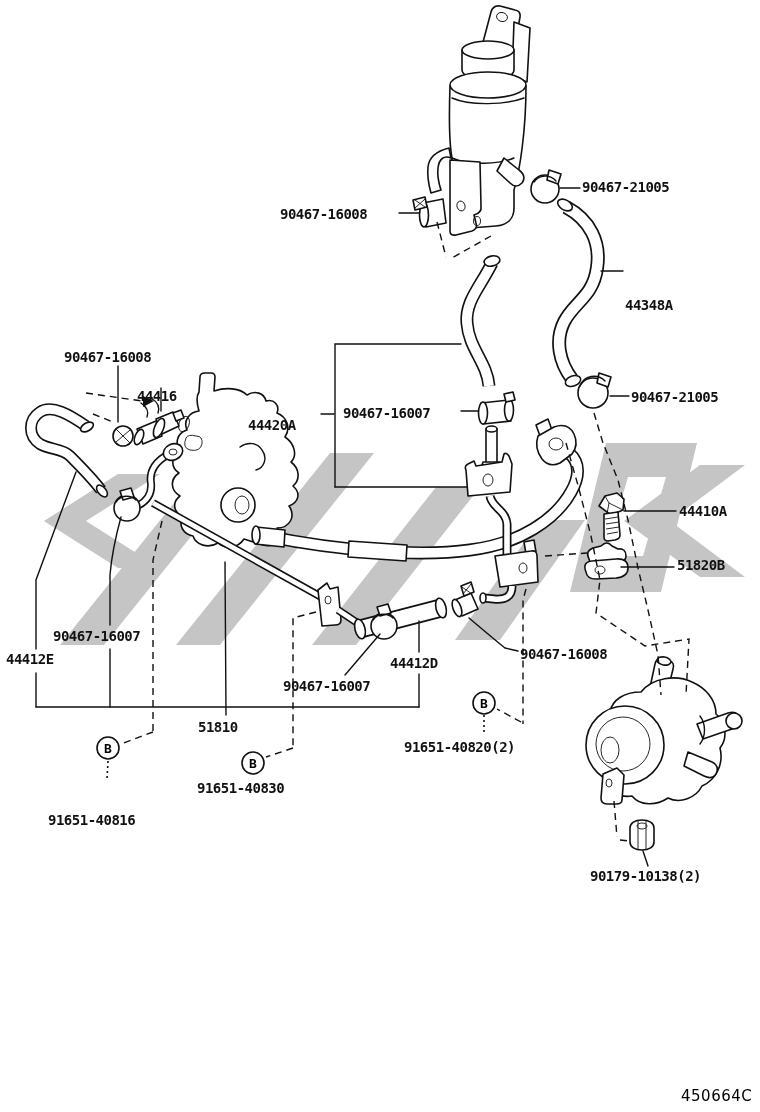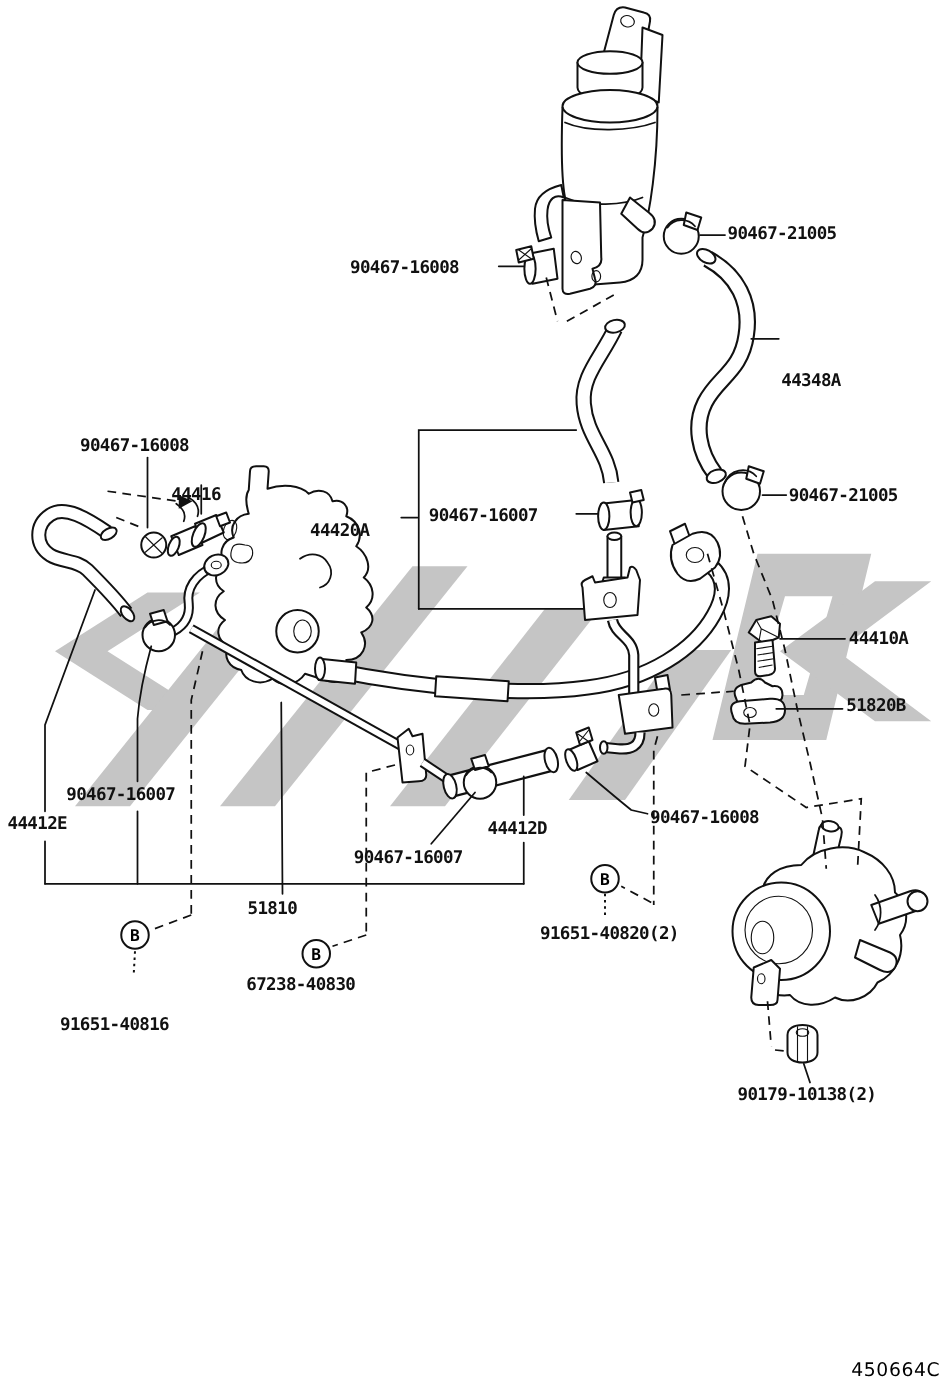--- a/index.html
+++ b/index.html
@@ -301,19 +301,19 @@
 <div class="pl" style="left:343px;top:403px;">90467-16007</div>
 <div class="pl" style="left:631px;top:387px;">90467-21005</div>
 <div class="pl" style="left:679px;top:501px;">44410A</div>
 <div class="pl" style="left:677px;top:555px;">51820B</div>
 <div class="pl" style="left:53px;top:626px;">90467-16007</div>
 <div class="pl" style="left:6px;top:649px;">44412E</div>
 <div class="pl" style="left:390px;top:653px;">44412D</div>
 <div class="pl" style="left:520px;top:644px;">90467-16008</div>
 <div class="pl" style="left:283px;top:676px;">90467-16007</div>
 <div class="pl" style="left:198px;top:717px;">51810</div>
-<div class="pl" style="left:432px;top:737px;">91651-40820(2)</div>
+<div class="pl" style="left:404px;top:737px;">91651-40820(2)</div>
 <div class="pl" style="left:48px;top:780px;margin-top:30px;">91651-40816</div>
-<div class="pl" style="left:197px;top:778px;">67238-40830</div>
+<div class="pl" style="left:197px;top:778px;">91651-40830</div>
 <div class="pl" style="left:590px;top:866px;">90179-10138(2)</div>
 <div class="code" style="left:681px;top:1087px;">450664C</div>
 
 </div>
 
 </body></html>

